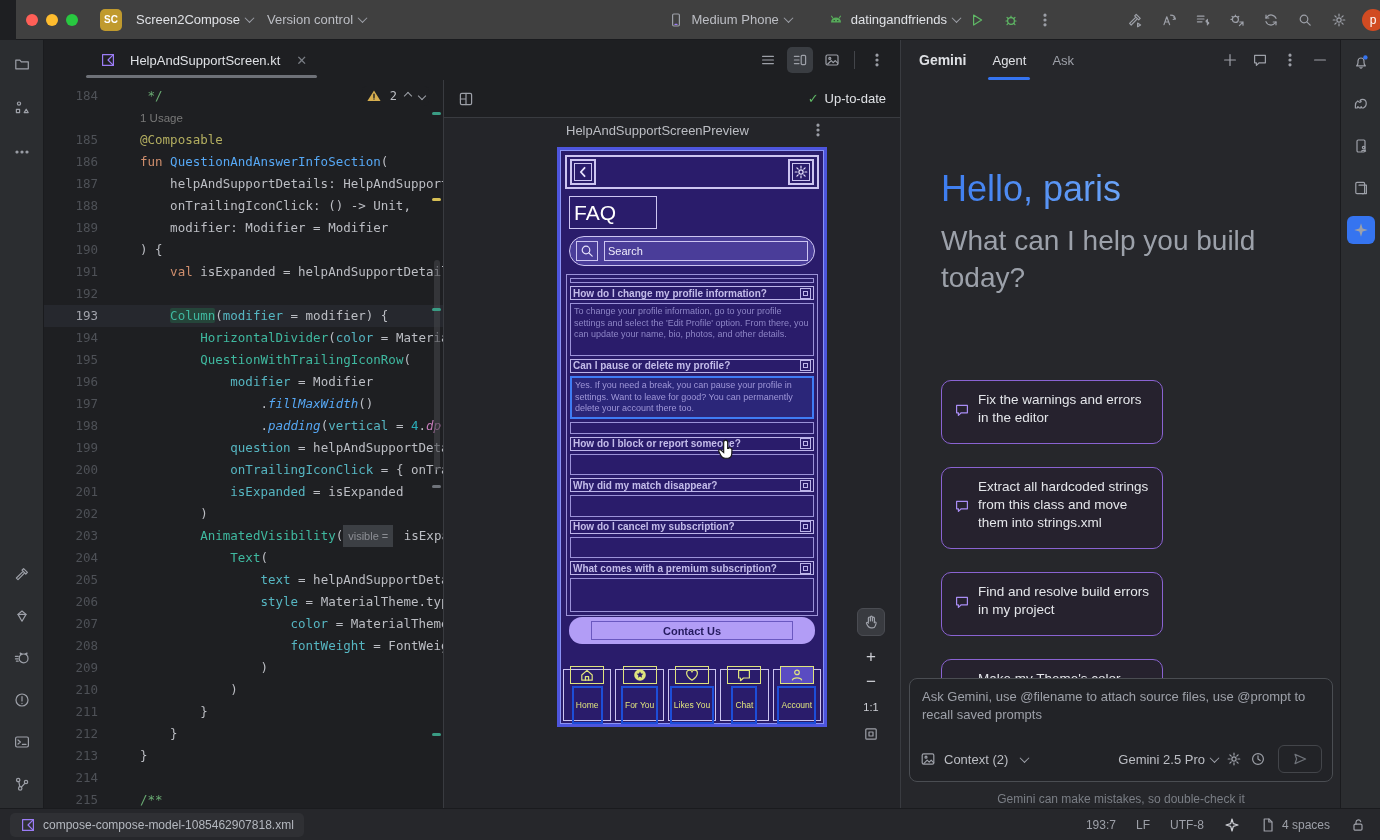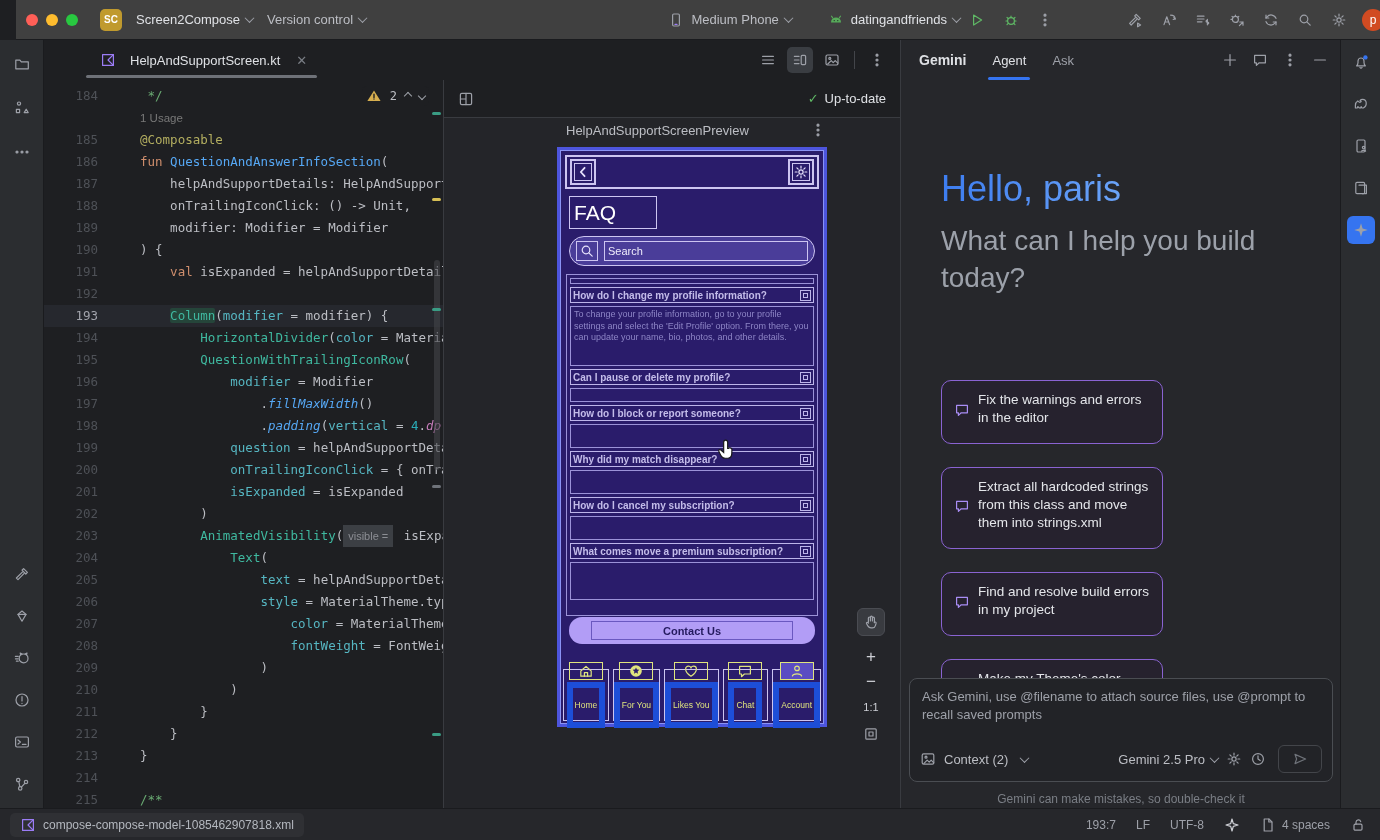--- a/index.html
+++ b/index.html
@@ -119,21 +119,21 @@
   .ph-contact { position:absolute; left:9px; right:9px; bottom:80px; height:27px; border-radius:13px;
     background:#b29df6; display:flex; align-items:center; justify-content:center; }
   .ph-contact .inner { width:82%; height:19px; border:1px solid #6a58c0; color:#241a5e; font-size:11px;
     font-weight:bold; display:flex; align-items:center; justify-content:center; }
   .ph-nav { position:absolute; left:3px; right:3px; bottom:3px; height:52px; display:flex; gap:4px; }
   .nav-cell { flex:1; border:1.5px solid #cdc5f1; display:flex; flex-direction:column; align-items:center;
     justify-content:center; gap:2px; }
   .nav-iconbox { width:34px; height:26px; border:1.5px solid #dfe47e; color:#dfe47e; display:flex;
     align-items:center; justify-content:center; }
   .nav-iconbox.active { background:#5a4cc2; }
-  .nav-label { border:6px solid #1d4ed8; color:#dfe47e; font-size:8.5px; padding:12px 2px; line-height:10px; white-space:nowrap; }
+  .nav-label { border:2px solid #1d4ed8; color:#dfe47e; font-size:8.5px; padding:12px 2px; line-height:10px; white-space:nowrap; }
 
   
   .pvc { position:absolute; left:413px; display:flex; align-items:center; justify-content:center; color:#ced0d6; }
   .pvc.hand { top:528px; width:28px; height:28px; background:#393b40; border:1px solid #4a4c52; border-radius:6px; }
   .pvc.plus { top:565px; width:28px; height:24px; font-size:17px; }
   .pvc.minus { top:590px; width:28px; height:24px; font-size:17px; }
   .pvc.ratio { top:616px; width:28px; height:22px; font-size:11px; color:#ced0d6;text-align:center; }
   .pvc.fit { top:642px; width:28px; height:24px; }
 
   
@@ -610,20 +610,21 @@
               <i></i>
             </span>
           </div>
           <div class="faq-a exp1">To change your profile information, go to your profile settings and select the 'Edit Profile' option. From there, you can update your name, bio, photos, and other details.</div>
           <div class="faq-q">
             <span>Can I pause or delete my profile?</span>
             <span class="tog">
               <i></i>
             </span>
           </div>
+          <div class="faq-a sel">Yes. If you need a break, you can pause your profile in settings. Want to leave for good? You can permanently delete your account there too.</div>
           <div class="faq-sp"></div>
           <div class="faq-q">
             <span>How do I block or report someone?</span>
             <span class="tog">
               <i></i>
             </span>
           </div>
           <div class="faq-a empty"></div>
           <div class="faq-q">
             <span>Why did my match disappear?</span>
@@ -633,21 +634,21 @@
           </div>
           <div class="faq-a empty"></div>
           <div class="faq-q">
             <span>How do I cancel my subscription?</span>
             <span class="tog">
               <i></i>
             </span>
           </div>
           <div class="faq-a empty"></div>
           <div class="faq-q">
-            <span>What comes move a premium subscription?</span>
+            <span>What comes with a premium subscription?</span>
             <span class="tog">
               <i></i>
             </span>
           </div>
           <div class="faq-a empty last"></div>
         </div>
       <div class="ph-contact">
         <span class="inner">Contact Us</span>
       </div>
       <div class="ph-nav" id="wire-nav">

